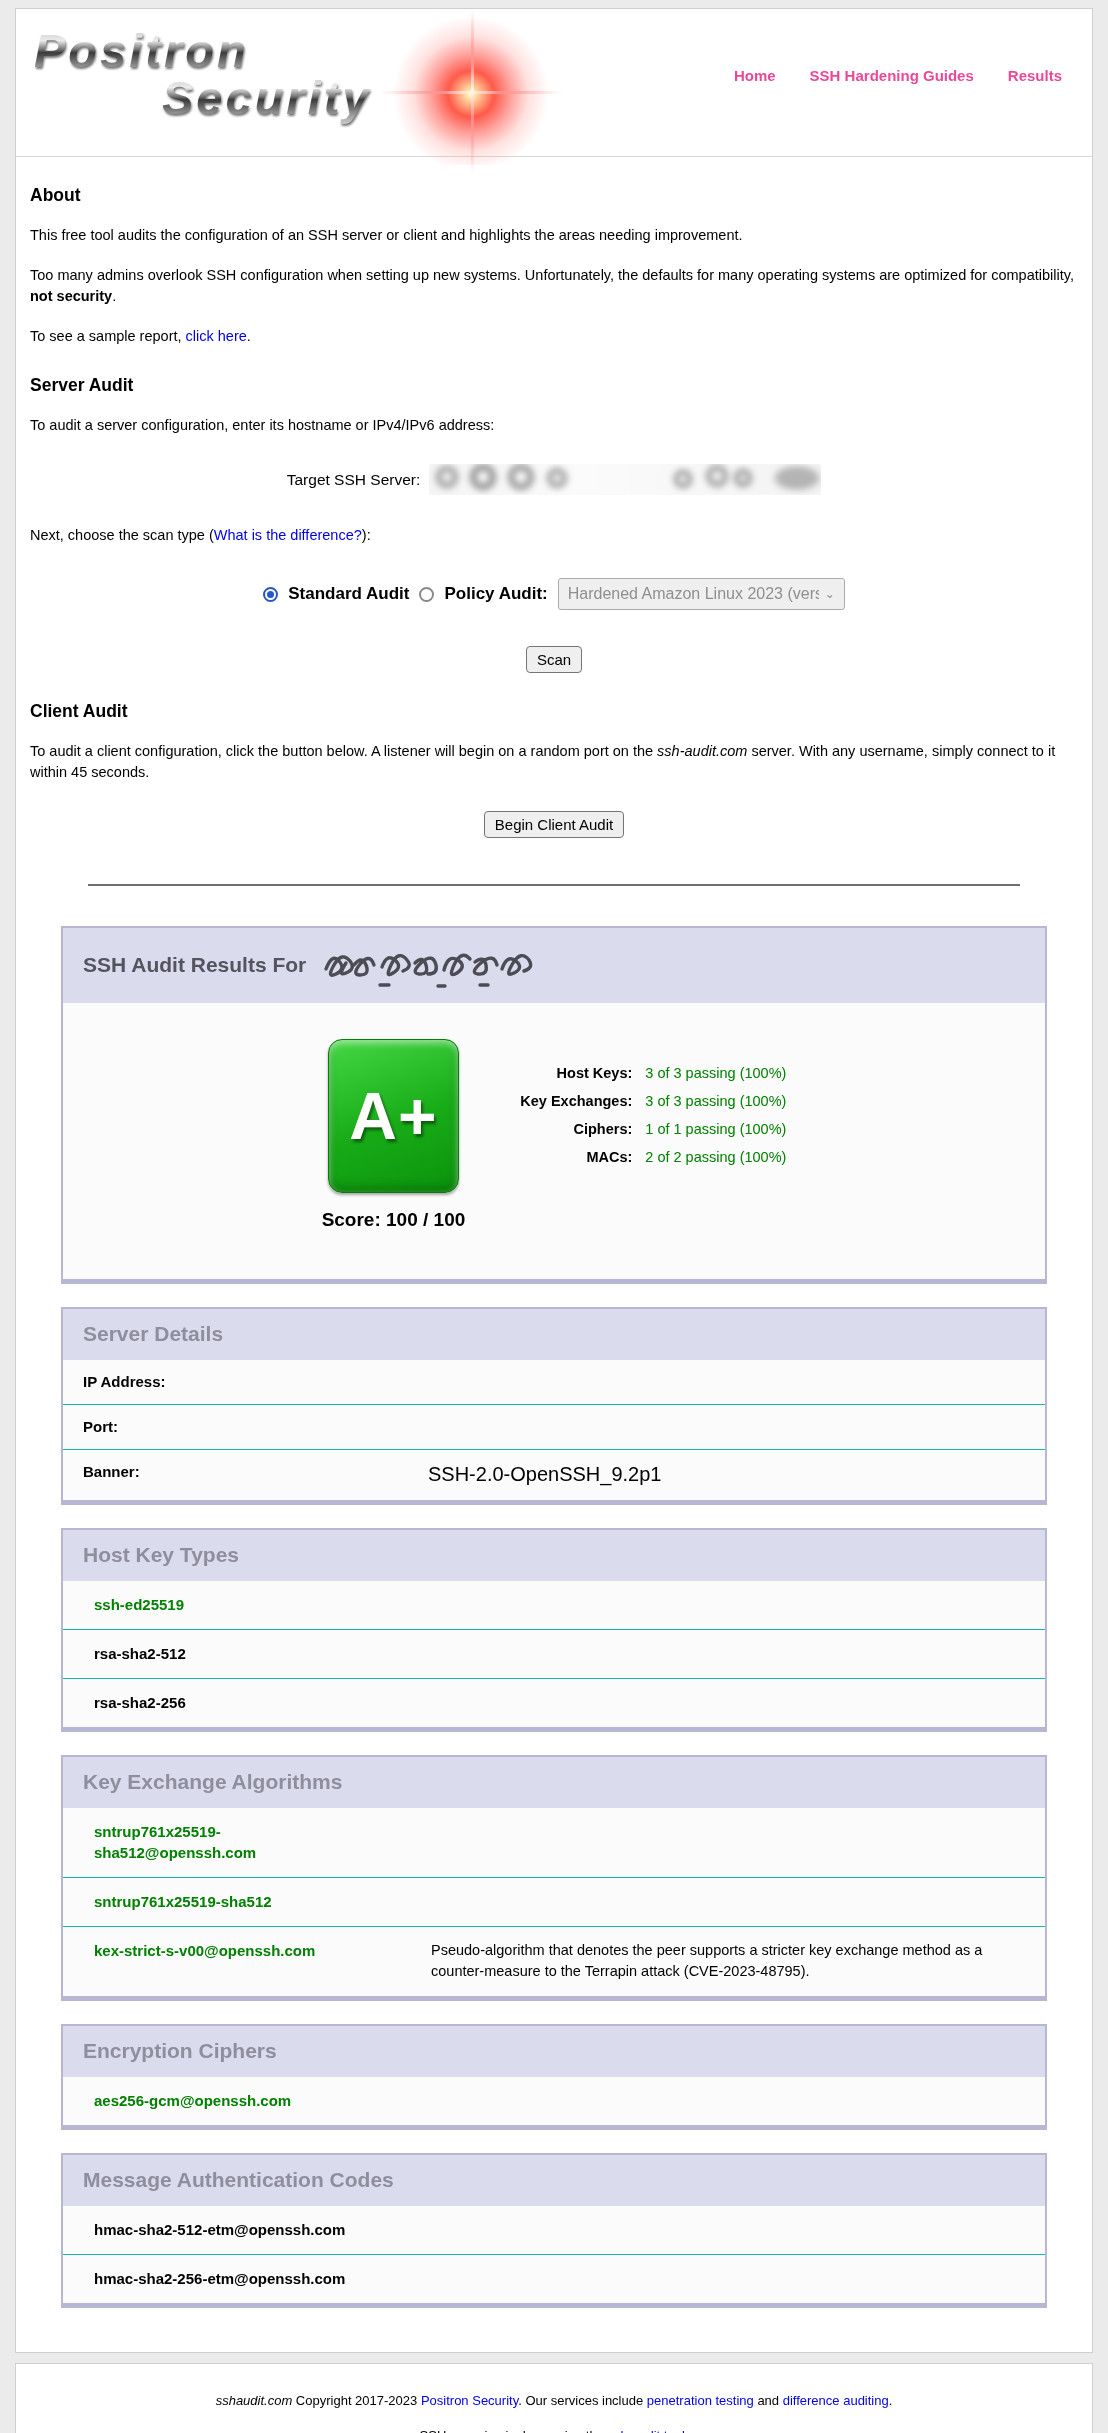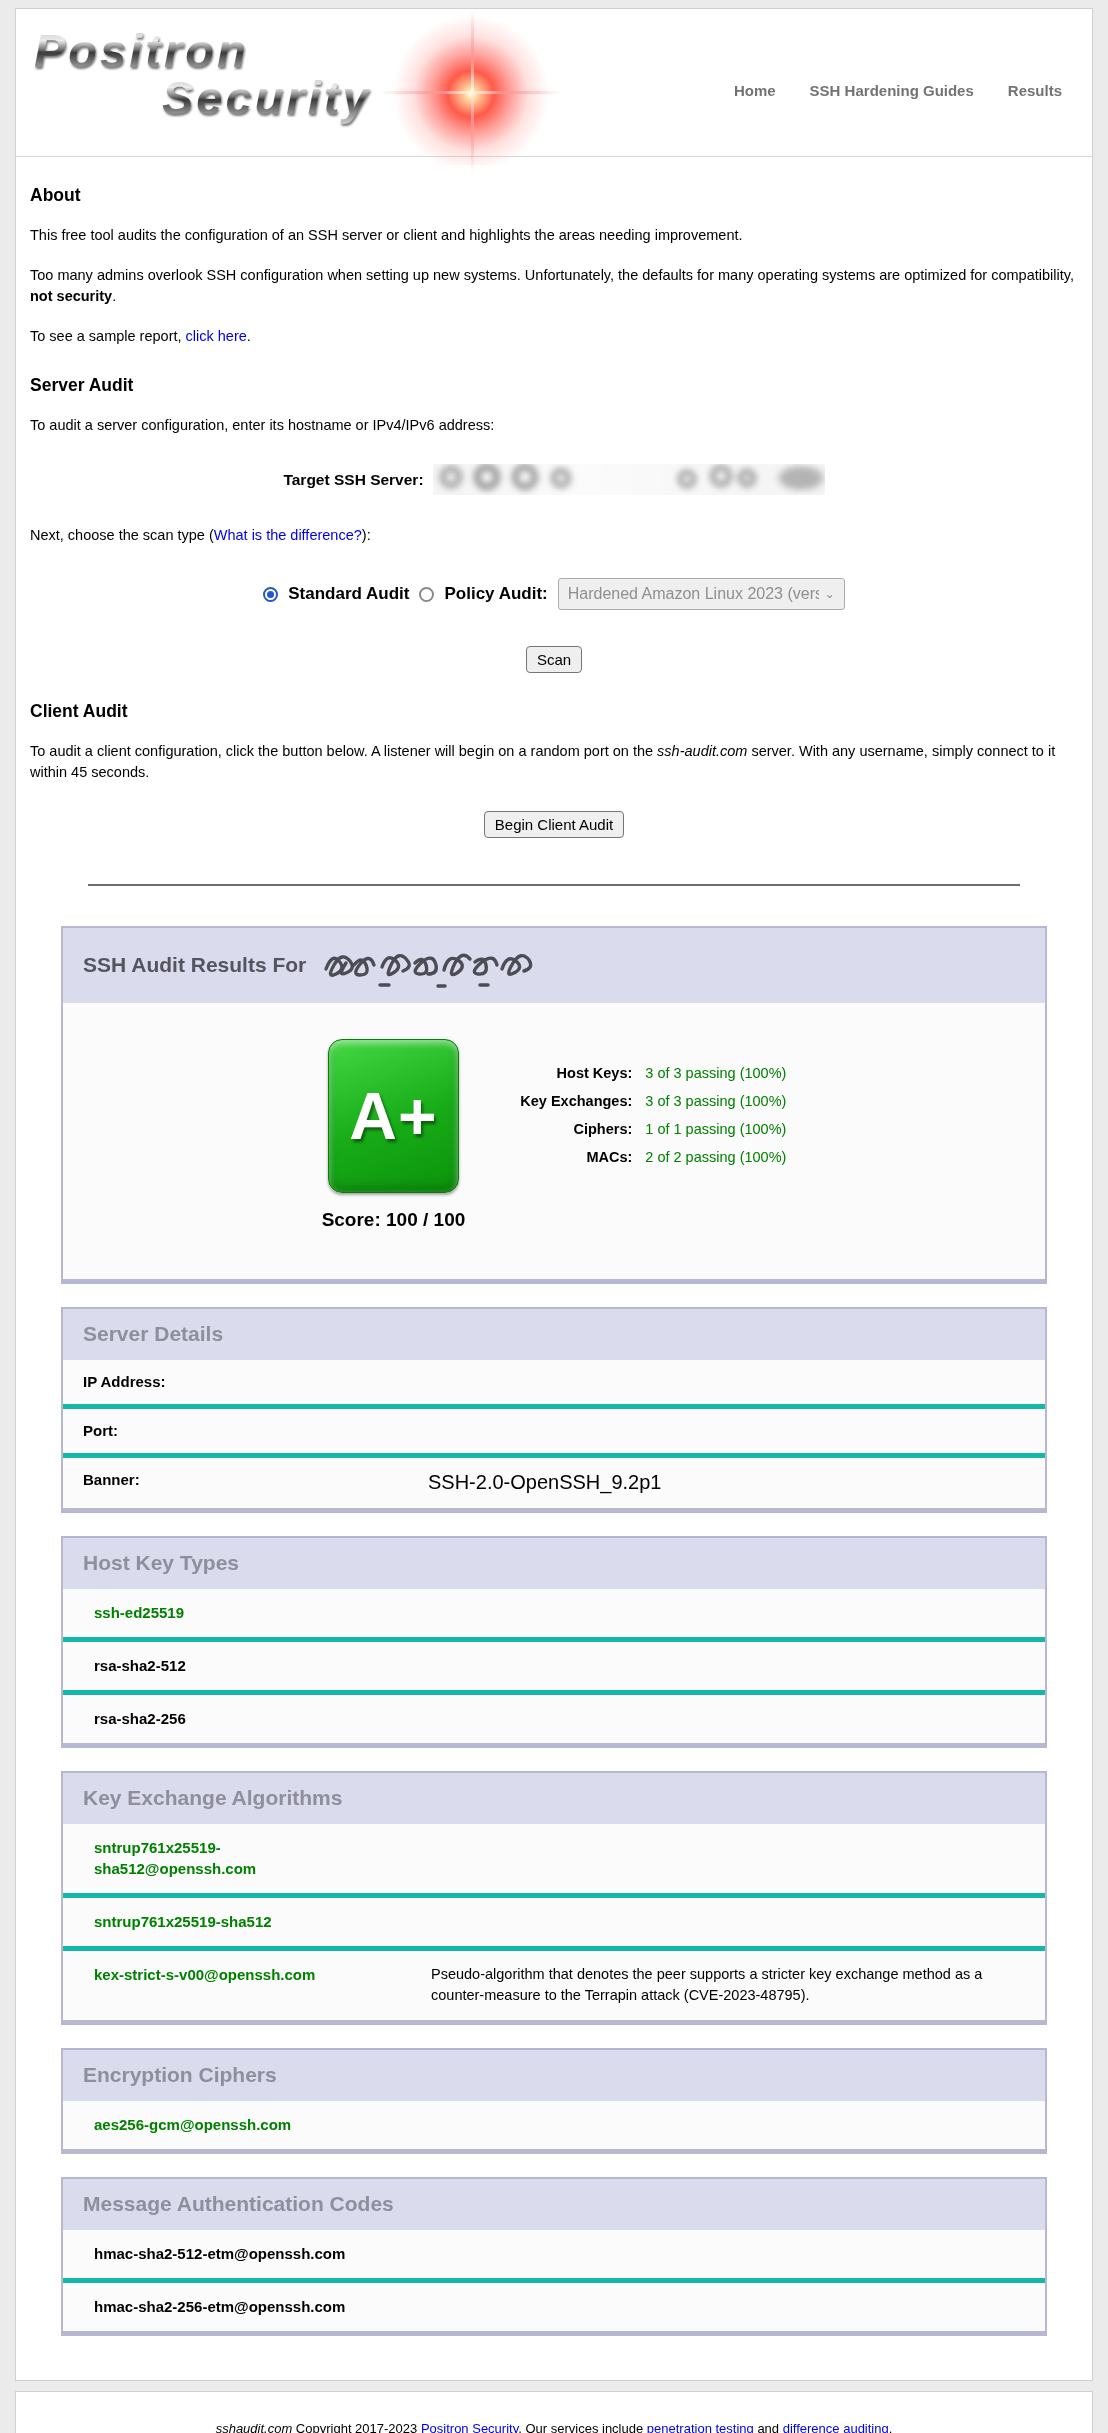--- a/index.html
+++ b/index.html
@@ -28,33 +28,33 @@
   .logo-burst::after { top: 50%; left: -6px; height: 3px; width: 182px;
     background: linear-gradient(90deg, rgba(255,200,200,0) 0%, rgba(255,150,150,.85) 35%, #fff8e0 50%, rgba(255,150,150,.85) 65%, rgba(255,200,200,0) 100%); }
   .logo-text { position: relative; z-index: 1; font-style: italic; font-weight: 900; font-size: 47px; letter-spacing: 3px;
     background: linear-gradient(180deg, #b5b5b5 0%, #ececec 32%, #757575 48%, #3a3a3a 54%, #8f8f8f 78%, #d2d2d2 100%);
     -webkit-background-clip: text; background-clip: text; color: transparent;
     filter: drop-shadow(1px 2px 1px rgba(0,0,0,0.55));
     width: 430px;
   }
   .logo-line2 { margin-left: 128px; margin-top: -8px; }
   .main-nav { position: absolute; right: 30px; top: 58px; display: flex; gap: 34px; }
-  .main-nav a { color: #737373; font-weight: bold; font-size: 15px; text-decoration: none; cursor: pointer; margin-top: 15px; }
+  .main-nav a { color: #ec4899; font-weight: bold; font-size: 15px; text-decoration: none; cursor: pointer; }
 
   
   .content { padding: 0 14px; }
   .h2 { font-size: 17.5px; font-weight: bold; margin-top: 28px; }
   .para { font-size: 14.5px; line-height: 1.45; margin-top: 19px; }
   a.inline-link, .inline-link { color: #0000e6; text-decoration: none; cursor: pointer; }
   .em { font-style: italic; }
   .strong { font-weight: bold; }
 
   
   .target-row { display: flex; justify-content: center; align-items: center; gap: 9px; margin-top: 28px; }
-  .target-label { font-weight: bold; font-size: 15.5px; }
+  .target-label { font-weight: normal; font-size: 15.5px; }
   .input-redacted {
     width: 392px; height: 31px; border-radius: 2px; background: #fcfcfc; position: relative; overflow: hidden; cursor: text;
   }
   .input-redacted .blobs {
     position: absolute; inset: -4px; filter: blur(3px);
     background:
       radial-gradient(circle at 22px 17px, rgba(250,250,250,0) 0 4px, #a9a9a9 6px 10px, rgba(250,250,250,0) 13px),
       radial-gradient(circle at 58px 17px, rgba(250,250,250,0) 0 5px, #9f9f9f 7px 12px, rgba(250,250,250,0) 15px),
       radial-gradient(circle at 96px 17px, rgba(250,250,250,0) 0 5px, #a5a5a5 7px 12px, rgba(250,250,250,0) 15px),
       radial-gradient(circle at 132px 18px, rgba(250,250,250,0) 0 3px, #ababab 5px 9px, rgba(250,250,250,0) 12px),
@@ -104,21 +104,21 @@
   .grade-text { color: #fff; font-size: 66px; font-weight: bold; text-shadow: 2px 3px 3px rgba(0,0,0,0.45); letter-spacing: 1px; }
   .score { margin-top: 16px; font-weight: bold; font-size: 19px; }
   .stats-col { padding-top: 20px; }
   .stats { display: table; border-collapse: collapse; }
   .stat-row { display: table-row; }
   .stat-label { display: table-cell; text-align: right; font-weight: bold; font-size: 14.5px; padding: 6px 13px 6px 0; white-space: nowrap; }
   .stat-value { display: table-cell; font-size: 14.5px; padding: 6px 0; white-space: nowrap; }
   .green { color: #008000; }
 
   .tbl-row { display: flex; padding: 13px 0 14px; }
-  .tbl-row + .tbl-row { border-top: 5px solid #14b8a6; }
+  .tbl-row + .tbl-row { border-top: 1px solid #14b8a6; }
   .cell-label { width: 365px; padding-left: 20px; font-weight: bold; font-size: 15px; flex-shrink: 0; }
   .cell-value { font-size: 20px; }
   .cell-name { width: 300px; padding-left: 31px; font-weight: bold; font-size: 15px; flex-shrink: 0; line-height: 1.4; overflow-wrap: break-word; }
   .cell-name.pass { color: #008000; }
   .cell-name.neutral { color: #000; }
   .cell-note { flex: 1; padding-left: 68px; padding-right: 30px; font-size: 14.5px; line-height: 1.45; }
   .blur-blob { height: 17px; border-radius: 2px; filter: blur(3px); opacity: 0.75; margin-top: 1px;
     background: repeating-linear-gradient(90deg, #ababab 0 7px, #d6d6d6 7px 12px, #bcbcbc 12px 20px); }
   .blob-ip { width: 97px; }
   .blob-port { width: 52px; }

